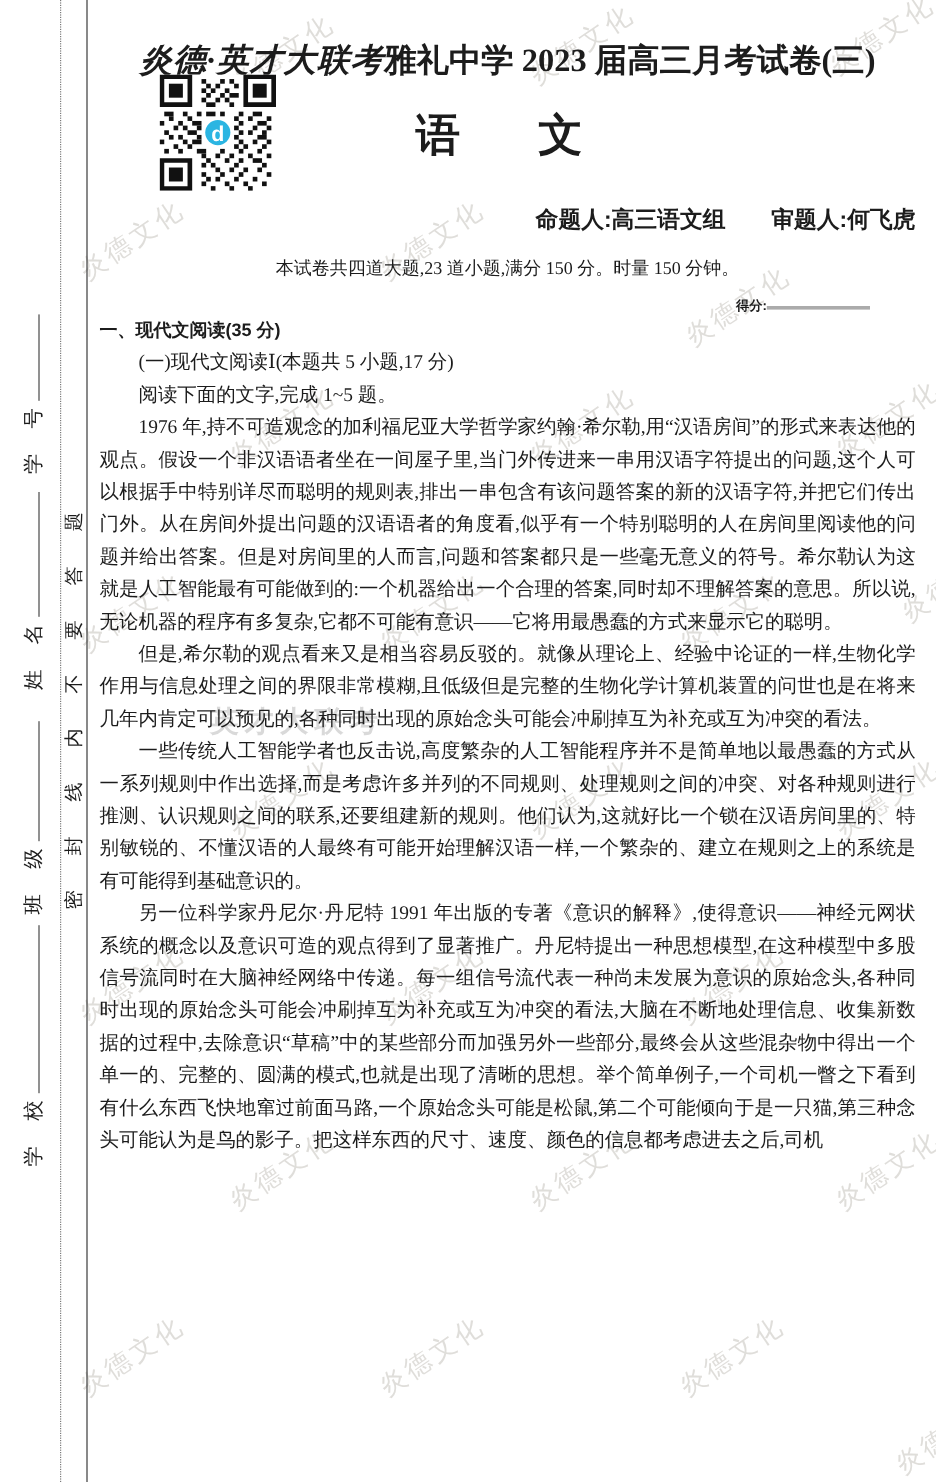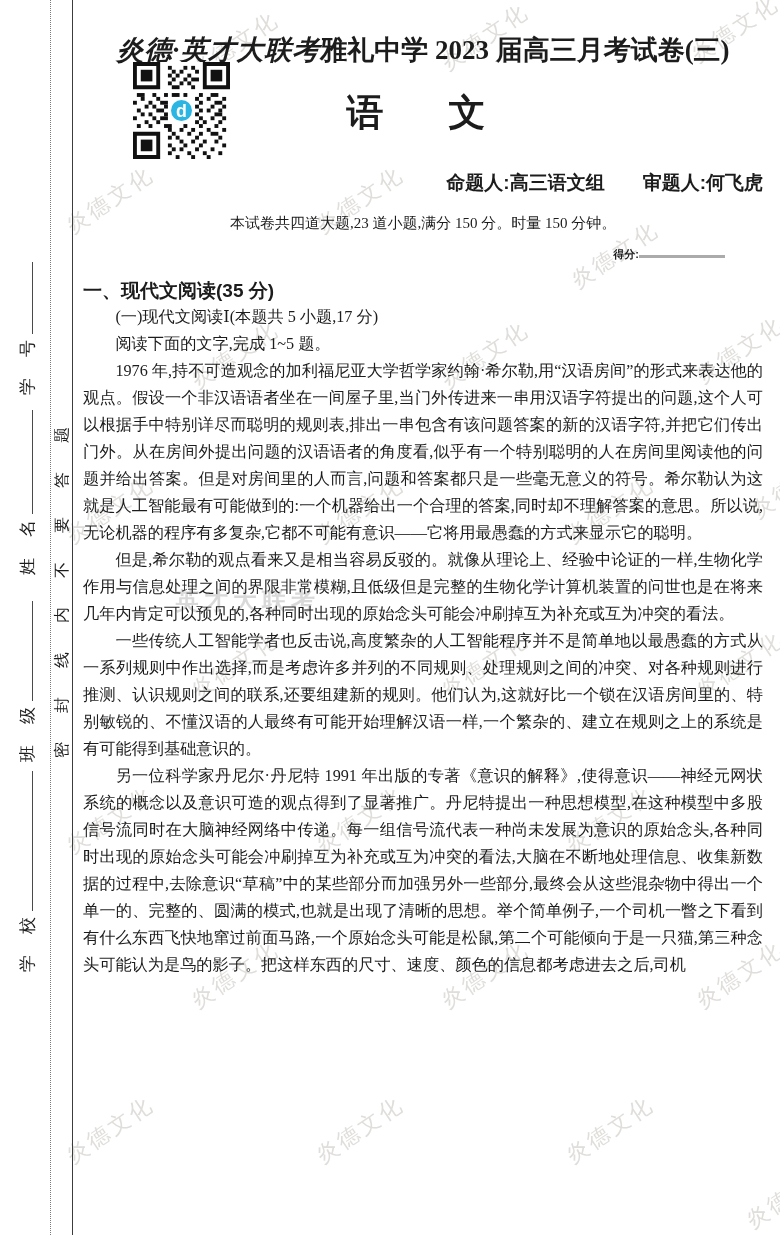--- a/index.html
+++ b/index.html
@@ -111,23 +111,23 @@
     font-family:Liberation Sans, sans-serif;
     font-size:11px;font-weight:bold;
   }
   .scoreline{
     display:inline-block;
     width:86px;height:4px;
     border-bottom:3px solid #ababab;
     vertical-align:baseline;
   }
   .section-h{
-    margin-top:15px;
-    font-family:"Liberation Sans","DejaVu Sans",sans-serif;
-    font-size:19px;font-weight:bold;
+    margin-top:0;
+    font-family:"Liberation Sans","DejaVu Sans",sans-serif;
+    font-size:15px;font-weight:bold;
     line-height:27px;
   }
   .bodytext p{
     margin:0;
     font-size:16.2px;
     line-height:27px;
     text-align:justify;
     text-indent:2em;
   }
   .bodytext p.nojust{text-align:left;}

